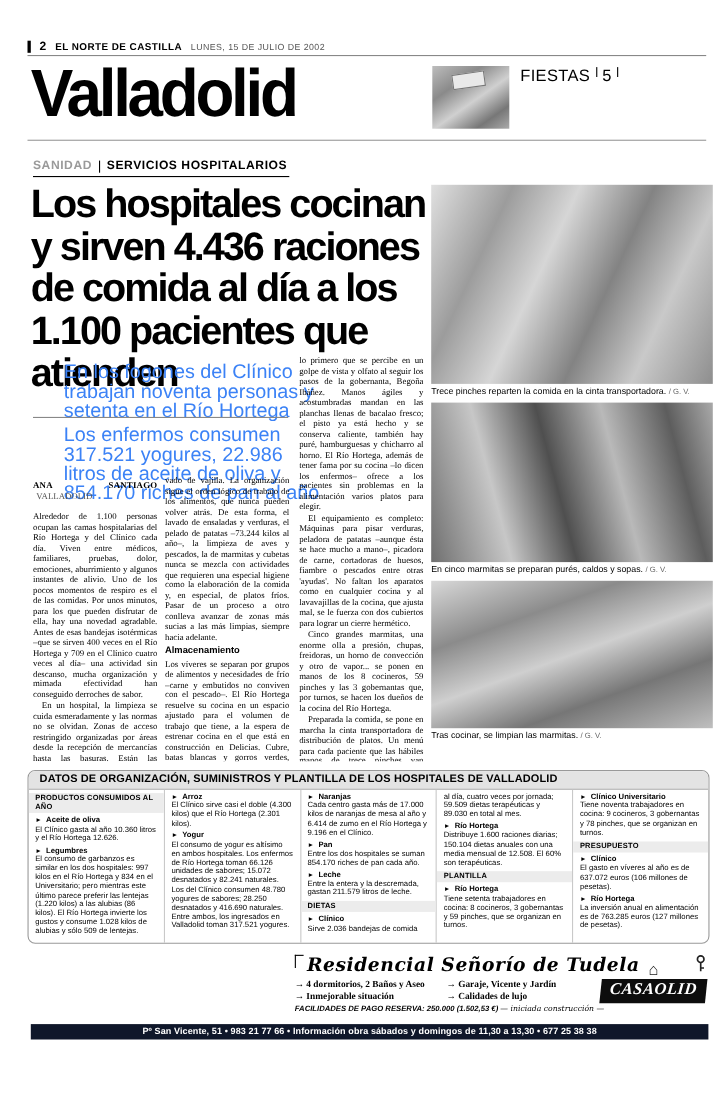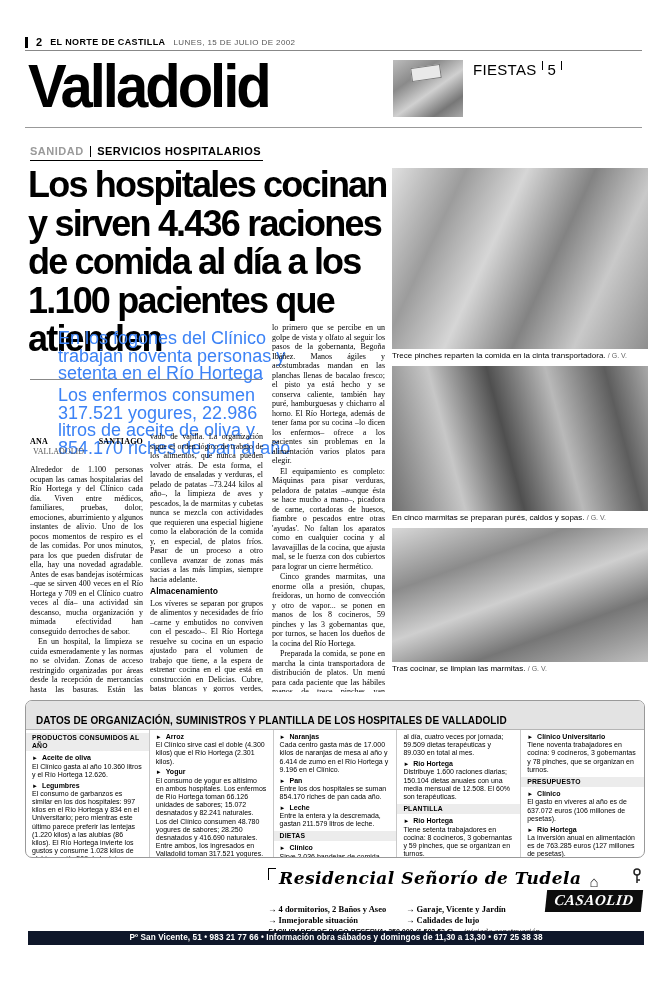--- a/index.html
+++ b/index.html
@@ -66,41 +66,41 @@
      background:linear-gradient(75deg,#6f6f6f,#c7c7c7 25%,#4f4f4f 45%,#b9b9b9 65%,#5d5d5d 85%,#a9a9a9 100%); }
   .ph3 { position:absolute; top:528px; }  .ph3 .photo { height:134px;
      background:linear-gradient(160deg,#d8d8d8,#8b8b8b 28%,#cfcfcf 50%,#767676 72%,#bfbfbf 100%); }
   .caption { margin-top:2px; font-size:8px; line-height:9px; }
   .caption .credit { color:#666; font-size:7px; }
 
   
   .databox { position:absolute; left:25px; top:700px; width:620px; height:158px;
              border:1px solid #999; border-radius:7px; overflow:hidden; background:#fff; }
   .databox-title { background:#e3e3e3; border-bottom:1px solid #b5b5b5; font-weight:bold; font-size:10px;
-                   padding:14px 10px 3px; letter-spacing:.1px; }
+                   padding:2px 10px 3px; letter-spacing:.1px; }
   .databox-cols { display:flex; height:141px; }
   .dcol { flex:1; padding:3px 6px; font-size:7px; line-height:8.2px; border-right:1px solid #c9c9c9; overflow:hidden; }
   .dcol:last-child { border-right:none; }
   .dcol-header { font-weight:bold; font-size:6.8px; background:#ececec; margin:0 -6px 3px; padding:1px 6px; letter-spacing:.2px; }
   .dsection { font-weight:bold; font-size:6.8px; background:#ececec; margin:3px -6px 3px; padding:1px 6px; letter-spacing:.2px; }
   .ditem { margin-bottom:2.5px; }
   .ditem .arrow { font-size:6px; margin-right:2px; }
   .ditem .dtitle { font-weight:bold; }
 
   
   .ad { position:absolute; left:28px; top:868px; width:616px; height:78px; }
   .ad-photo { position:absolute; left:0; top:0; width:232px; height:63px;
      background:linear-gradient(100deg,#8d8d8d,#4a4a4a 18%,#c2c2c2 34%,#5d5d5d 52%,#b3b3b3 70%,#6b6b6b 88%,#9f9f9f 100%); }
   .ad-loc { position:absolute; left:3px; top:2px; background:#111; color:#fff; font-weight:bold; font-style:italic;
             font-size:9px; padding:1px 6px 2px; border:1px solid #000; box-shadow:inset 0 0 0 1px #fff; letter-spacing:.5px; }
   .ad-mid { position:absolute; left:240px; top:0; width:270px; }
   .ad-title { font-family:"DejaVu Serif","Liberation Serif",serif; font-style:italic; font-weight:bold;
               font-size:17px; letter-spacing:.5px; white-space:nowrap; }
   .bracket-l { display:inline-block; width:8px; height:12px; border-left:1px solid #000; border-top:1px solid #000; vertical-align:top; margin-right:3px; }
-  .ad-features { margin-top:16px; display:grid; grid-template-columns:1fr 1fr; column-gap:6px; row-gap:1px;
+  .ad-features { margin-top:1px; display:grid; grid-template-columns:1fr 1fr; column-gap:6px; row-gap:1px;
                  font-weight:bold; font-size:8.5px; font-family:"Liberation Serif",serif; }
   .ad-feat .fa { margin-right:2px; }
   .ad-pay { margin-top:3px; font-size:7px; font-weight:bold; font-style:italic; white-space:nowrap; }
   .ad-pay .script { font-family:"DejaVu Serif",serif; font-weight:normal; }
   .ad-right { position:absolute; right:2px; top:0; width:96px; text-align:center; }
   .key-icon { position:absolute; right:0; top:0; }
   .house-glyph { font-size:15px; line-height:15px; color:#222; margin-top:6px; }
   .ad-brand { margin-top:1px; background:#0d0d0d; color:#fff; font-family:"Liberation Serif",serif;
               font-weight:bold; font-style:italic; font-size:15px; padding:2px 4px 3px; transform:skewX(-6deg); letter-spacing:.5px; }
   .ad-bar { position:absolute; left:0; top:63px; width:616px; height:14px; background:#0f172a; color:#fff;

